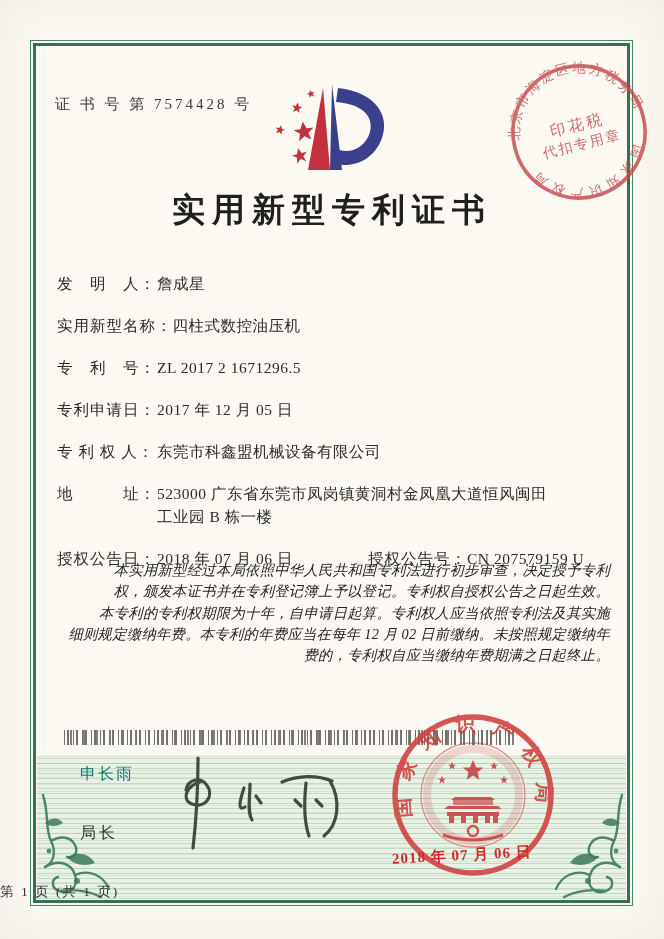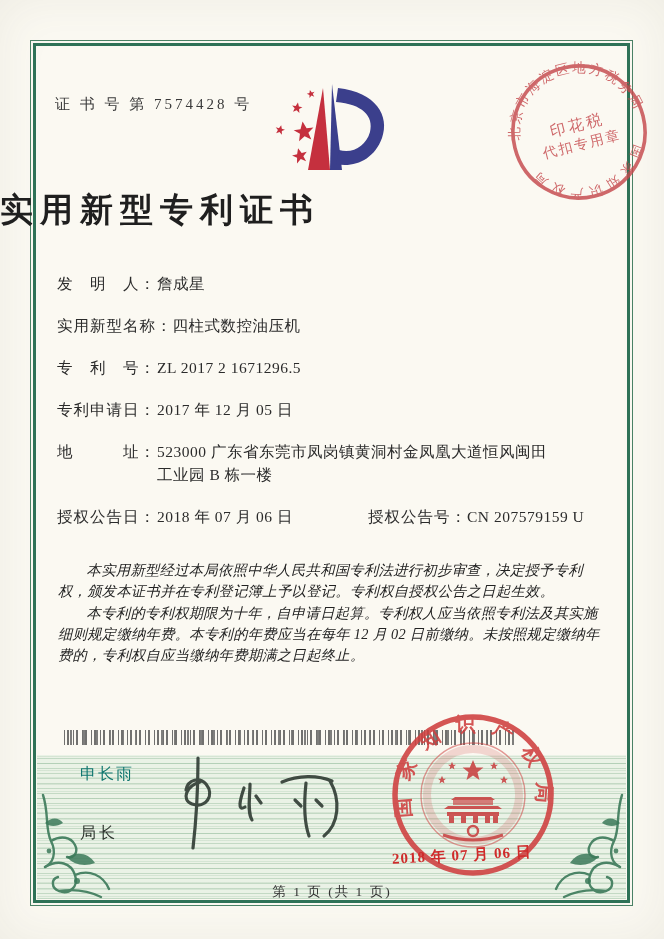--- a/index.html
+++ b/index.html
@@ -14,30 +14,30 @@
   
   .frame{
     position:absolute;left:30px;top:40px;right:31px;bottom:33px;
     border:1px solid #4a8165;padding:2px;pointer-events:none;z-index:2;
   }
   .frame-inner{width:100%;height:100%;border:3px solid #2e7257;box-sizing:border-box;}
   
   .cert-no{left:55px;top:79px;font-size:15px;letter-spacing:3px;color:#3a3a3a;z-index:3;margin-top:16px;}
   .logo{left:266px;top:76px;z-index:3;}
   .tax-seal{left:494px;top:46px;z-index:6;}
-  .title{left:0;right:0;top:188px;font-size:33px;font-weight:700;
+  .title{left:0;right:0;top:188px;text-align:center;font-size:33px;font-weight:700;
     letter-spacing:7px;color:#1f1f1f;z-index:3;}
   
   .fields{left:57px;right:50px;top:272px;font-size:15.5px;z-index:3;}
   .frow{margin-bottom:19px;line-height:23px;position:relative;}
   .lbl{display:inline-block;min-width:100px;vertical-align:top;letter-spacing:1px;}
   .val{display:inline-block;vertical-align:top;white-space:pre-line;max-width:445px;letter-spacing:.5px;}
   .grant-right{position:absolute;left:311px;top:0;white-space:nowrap;}
   
-  .paragraphs{left:58px;right:54px;top:560px;z-index:3;font-style:italic;}
+  .paragraphs{left:58px;right:54px;top:560px;z-index:3;font-style:italic;text-align:right;}
   .paragraphs p{margin:0;text-indent:2em;font-size:14.3px;line-height:21.3px;letter-spacing:.3px;color:#222;}
   
   .barcode{left:64px;top:730px;width:450px;height:15px;z-index:3;opacity:.75;
     background-image:
       repeating-linear-gradient(90deg,#444 0 1px,transparent 1px 3px,#444 3px 5px,transparent 5px 9px),
       repeating-linear-gradient(90deg,transparent 0 6px,#555 6px 8px,transparent 8px 13px);
   }
   
   .band{
     left:37px;top:755px;width:589px;height:144px;z-index:1;
@@ -51,21 +51,21 @@
   .orn-right{left:548px;top:793px;transform:scaleX(-1);}
   
   .issuer-title{left:80px;top:823px;font-size:16px;letter-spacing:3px;z-index:4;color:#2d332d;}
   .issuer-name{left:80px;top:764px;font-size:16px;letter-spacing:2px;z-index:4;color:#0f766e;}
   .signature{left:148px;top:750px;z-index:4;}
   
   .official-seal{left:380px;top:702px;z-index:5;}
   .seal-date{left:392px;top:845px;width:180px;z-index:6;color:#cf2b2b;font-size:15px;
     font-weight:700;letter-spacing:1px;transform:rotate(-3deg);white-space:nowrap;}
   
-  .footer{left:0;right:0;top:883px;text-align:center;font-size:13.5px;letter-spacing:2px;z-index:4;color:#333;}
+  .footer{left:0;right:0;top:883px;font-size:13.5px;letter-spacing:2px;z-index:4;color:#333;}
 </style>
 </head>
 <body>
 
 <div class="frame">
   <div class="frame-inner"></div>
 </div>
 
 <div class="abs cert-no">证 书 号 第 7574428 号</div>
 
@@ -112,20 +112,23 @@
     <span class="lbl">发　明　人：</span><span class="val">詹成星</span>
   </div>
   <div class="frow">
     <span class="lbl">实用新型名称：</span><span class="val">四柱式数控油压机</span>
   </div>
   <div class="frow">
     <span class="lbl">专　利　号：</span><span class="val">ZL 2017 2 1671296.5</span>
   </div>
   <div class="frow">
     <span class="lbl">专利申请日：</span><span class="val">2017 年 12 月 05 日</span>
+  </div>
+  <div class="frow">
+    <span class="lbl">专 利 权 人：</span><span class="val">东莞市科鑫盟机械设备有限公司</span>
   </div>
   <div class="frow">
     <span class="lbl">地　　　址：</span><span class="val">523000 广东省东莞市凤岗镇黄洞村金凤凰大道恒风闽田
 工业园 B 栋一楼</span>
   </div>
   <div class="frow">
     <span class="lbl">授权公告日：</span><span class="val">2018 年 07 月 06 日</span>
     <span class="grant-right">
       <span class="lbl" style="min-width:0">授权公告号：</span><span class="val">CN 207579159 U</span>
     </span>

